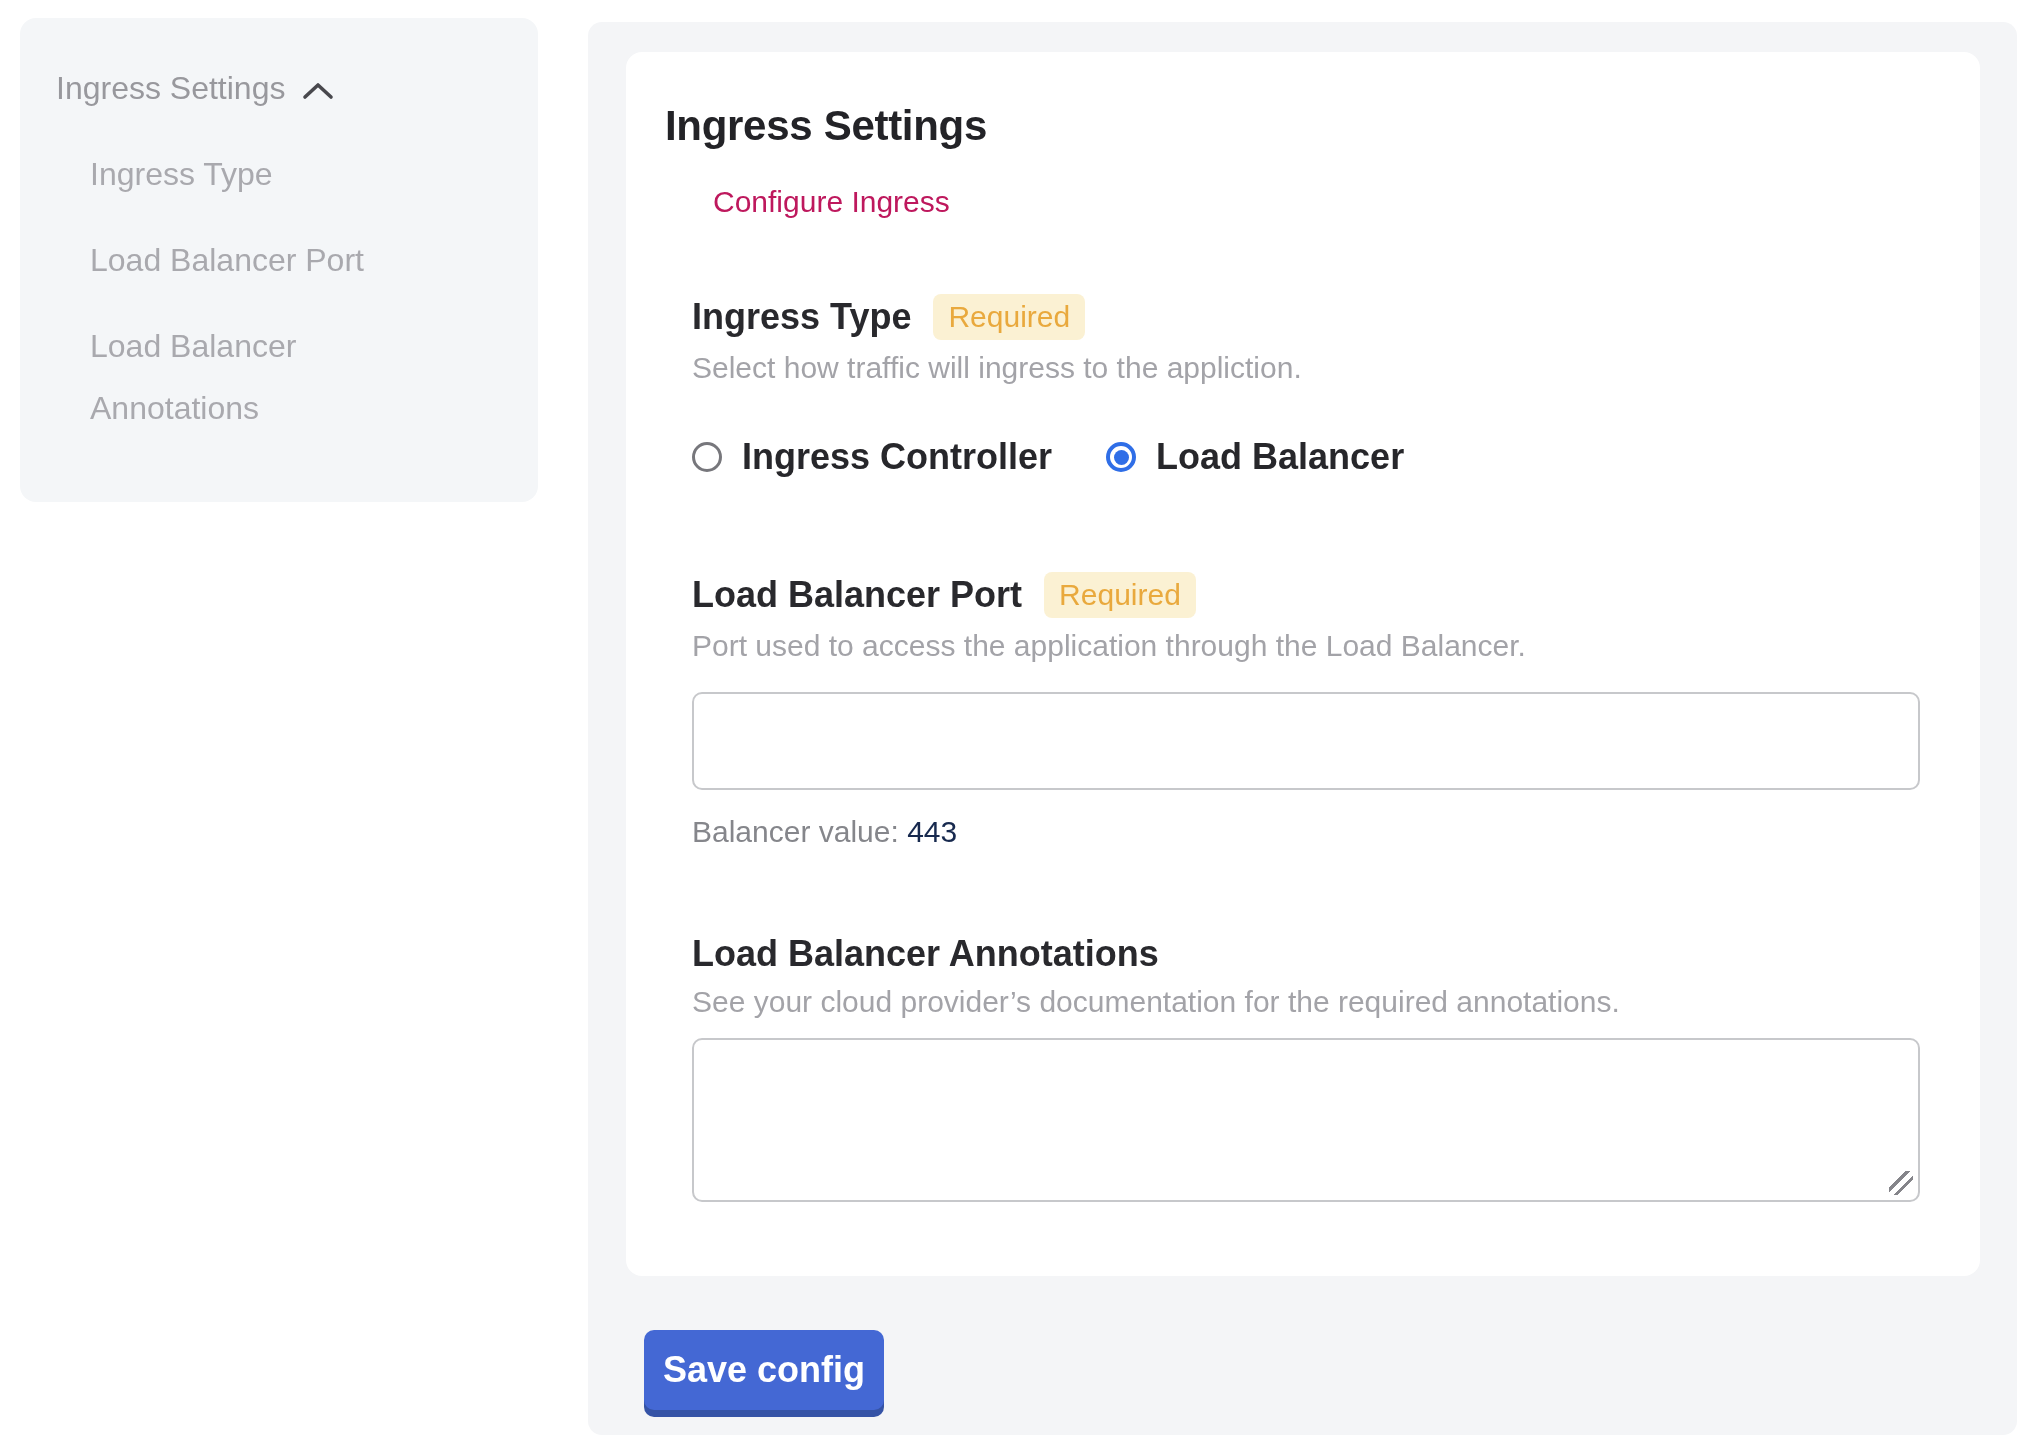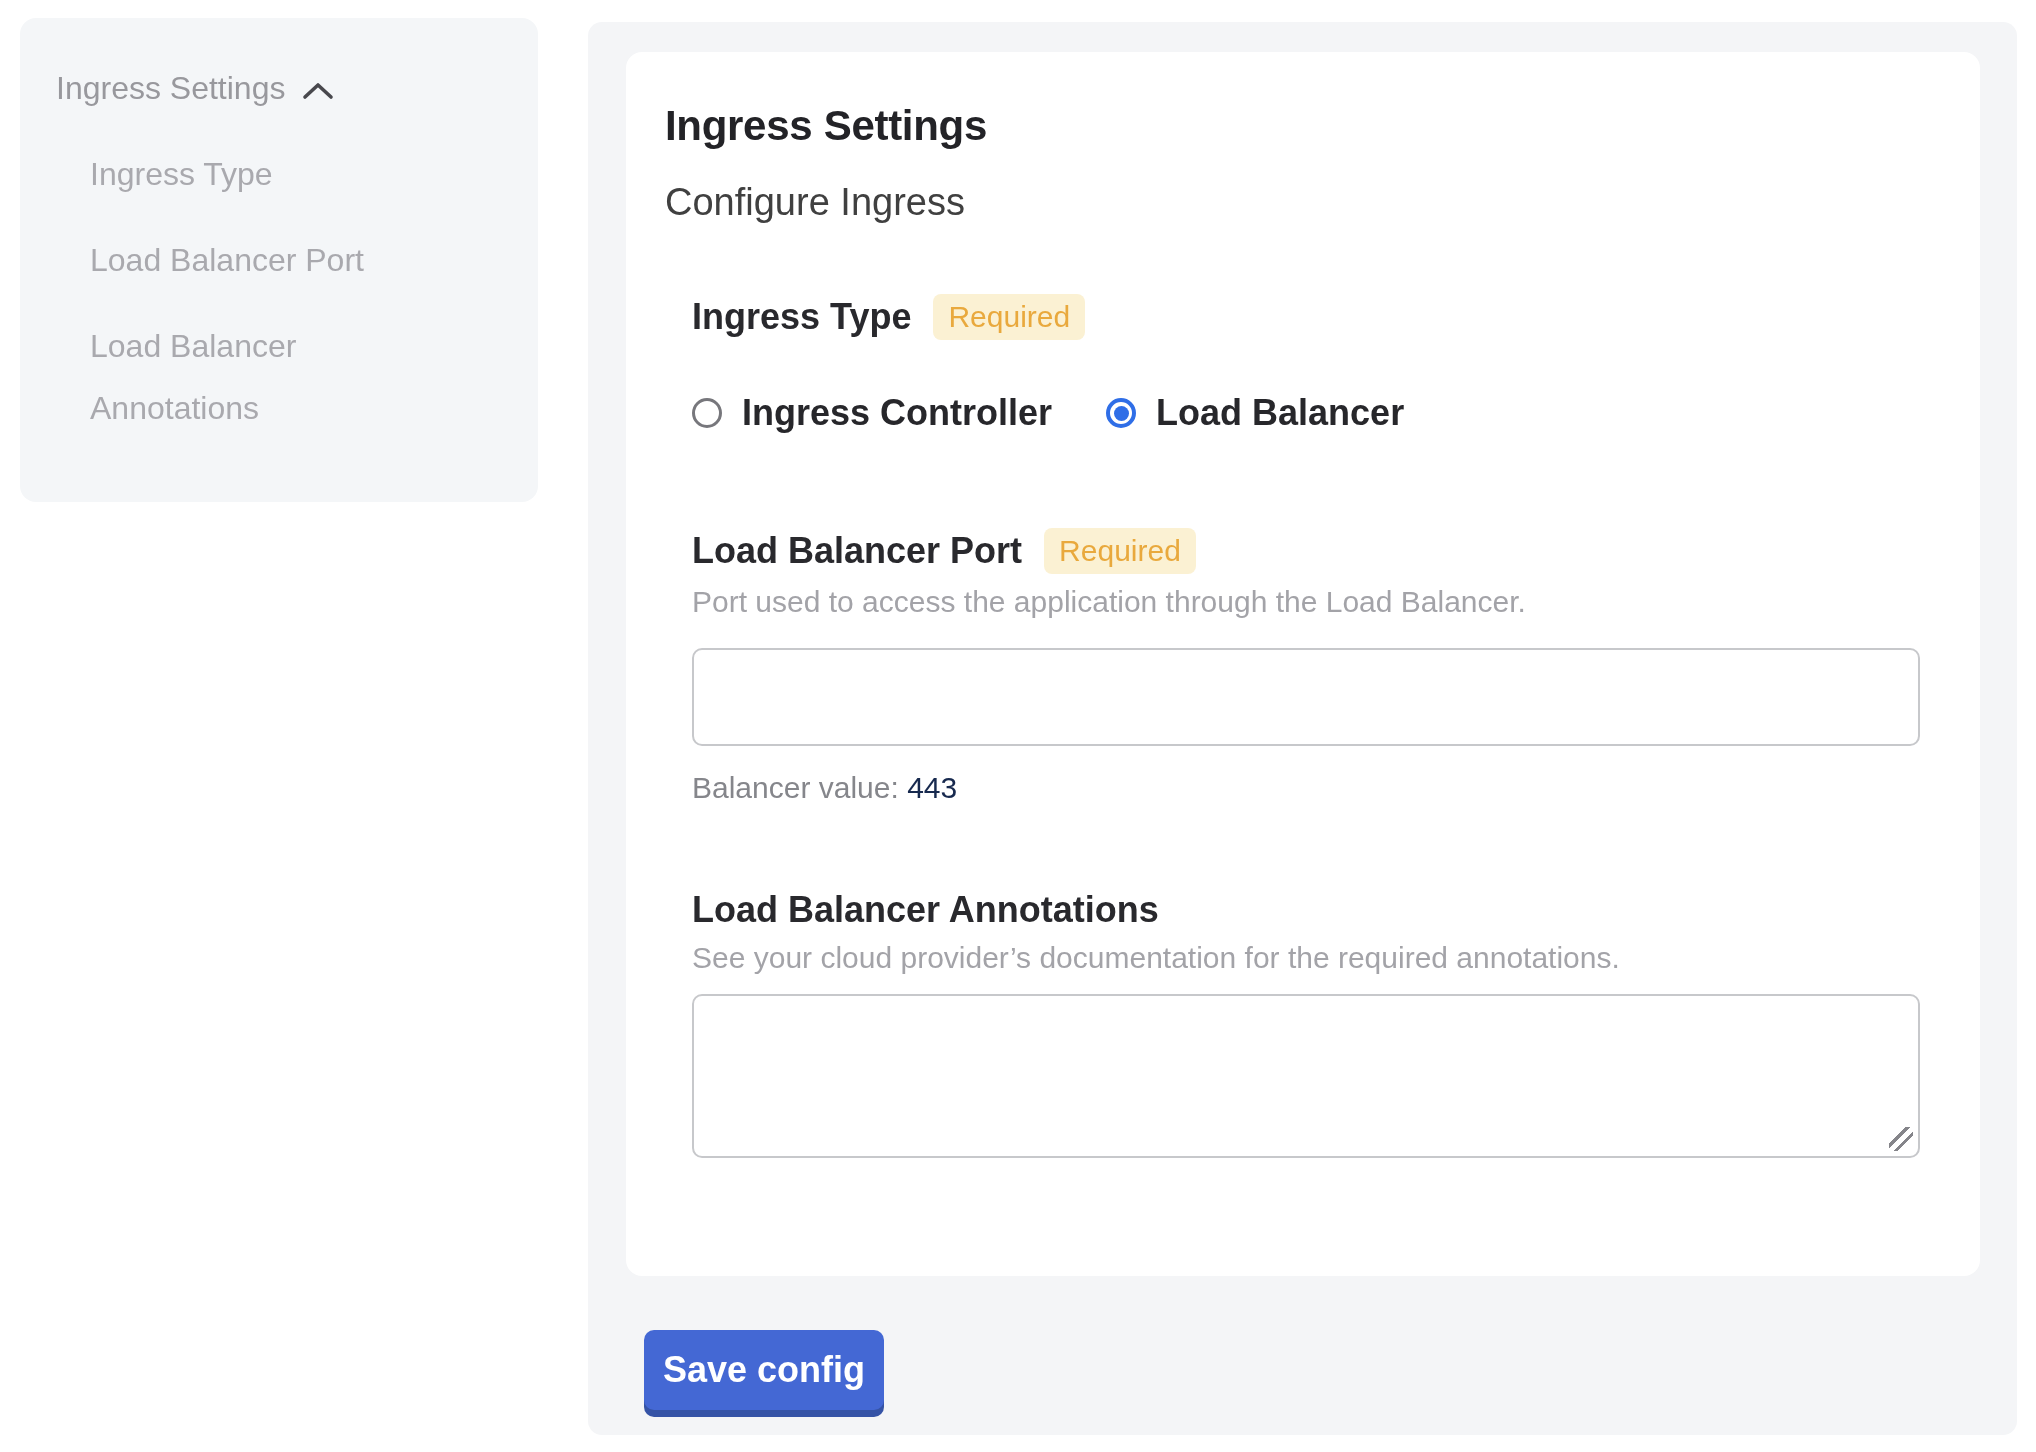--- a/index.html
+++ b/index.html
@@ -44,21 +44,21 @@
     width: 1354px; height: 1224px;
     background: #ffffff;
     border-radius: 16px;
     padding: 52px 60px 0 39px;
   }
   .card-title {
     margin: 0; font-size: 42px; line-height: 44px;
     font-weight: 700; color: #232327; letter-spacing: -0.3px;
   }
   .card-subtitle {
-    margin-top: 38px; font-size: 38px; line-height: 32px; color: #404040;
+    margin-top: 38px; font-size: 30px; line-height: 32px; color: #be185d; margin-left: 48px;
   }
   .sections { margin-left: 27px; }
   .section-1 { margin-top: 76px; }
   .section-2 { margin-top: 96px; }
   .section-3 { margin-top: 86px; }
   .label-row { display: flex; align-items: center; gap: 22px; }
   .section-label {
     font-size: 36px; line-height: 40px; font-weight: 600; color: #29292d;
   }
   .required-badge {
@@ -152,20 +152,21 @@
     <h1 class="card-title">Ingress Settings</h1>
     <div class="card-subtitle">Configure Ingress</div>
 
     <div class="sections">
 
       <div class="section-1">
         <div class="label-row">
           <span class="section-label">Ingress Type</span>
           <span class="required-badge">Required</span>
         </div>
+        <div class="section-desc">Select how traffic will ingress to the appliction.</div>
         <div class="radio-row">
           <label class="radio-option">
             <span class="radio-circle"></span>
             <span>Ingress Controller</span>
           </label>
           <label class="radio-option">
             <span class="radio-circle checked">
               <span class="radio-dot"></span>
             </span>
             <span>Load Balancer</span>

